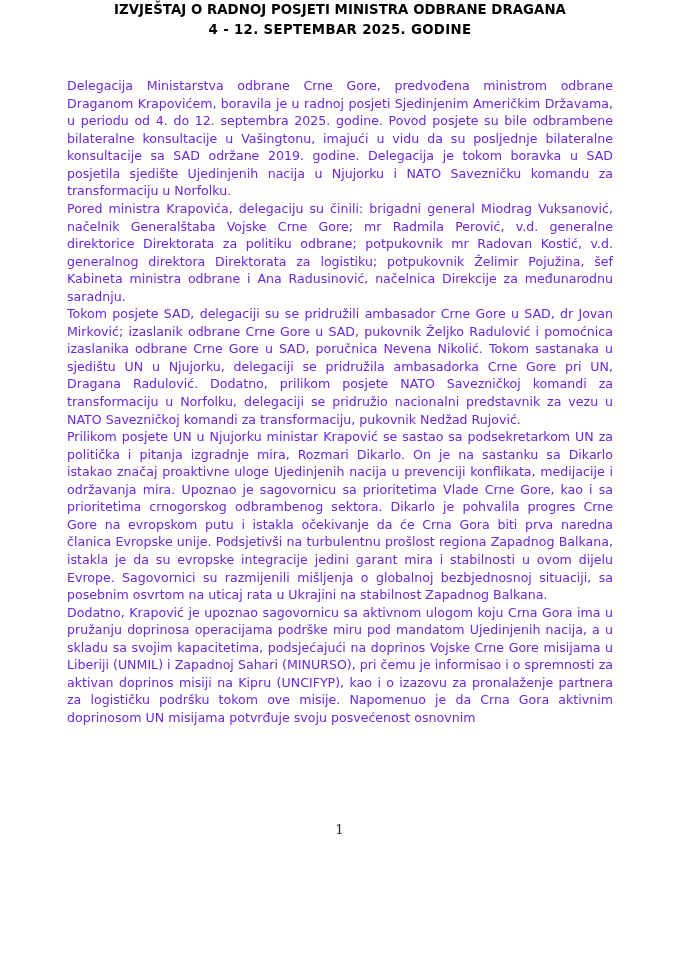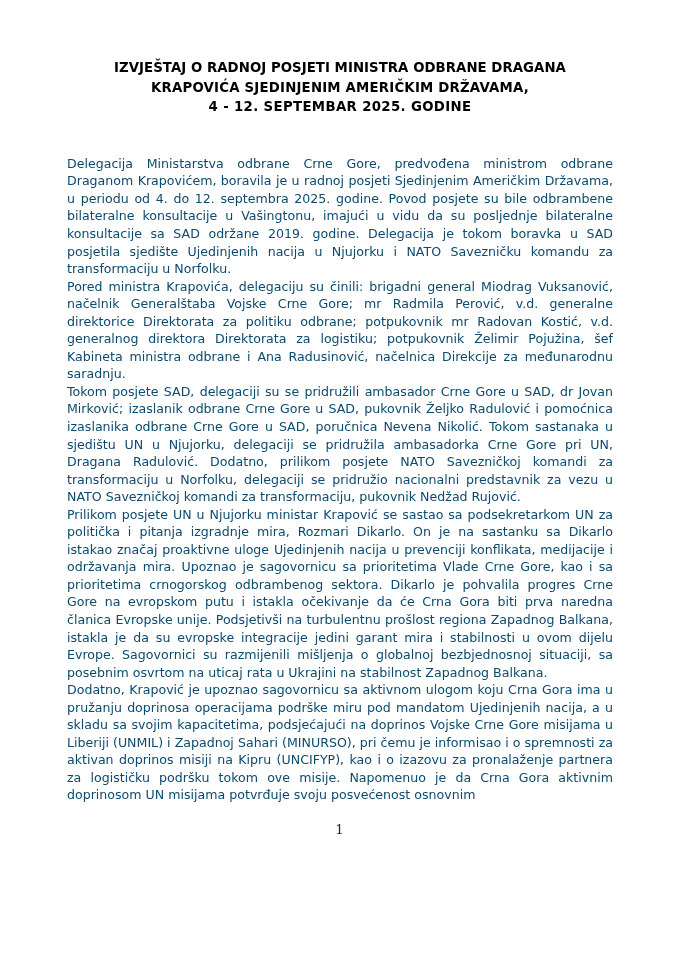--- a/index.html
+++ b/index.html
@@ -23,21 +23,20 @@
     background: #ffffff;
   }
   .doc-body {
     position: absolute;
     left: 67px;
     top: 0;
     width: 546px;
   }
   .doc-title {
     margin: 0;
-    padding-top: 58px;
     text-align: center;
     font-weight: bold;
     font-size: 13.3px;
     line-height: 19.6px;
     letter-spacing: 0.15px;
     color: #000000;
   }
   .doc-title .title-line {
     display: block;
     white-space: nowrap;
@@ -45,21 +44,21 @@
   .doc-title .title-line.l1 { letter-spacing: 0.05px; }
   .doc-title .title-line.l2 { letter-spacing: 0.2px; }
   .doc-title .title-line.l3 { letter-spacing: 0.35px; }
 
   .para {
     margin: 0;
     text-align: justify;
     text-justify: inter-word;
     font-size: 12.6px;
     line-height: 17.55px;
-    color: #0c4a6e;
+    color: #6d28d9;
     hyphens: none;
   }
   .para.first { margin-top: 38px; }
   .para + .para { }
 
   .page-number {
     position: absolute;
     left: 0;
     top: 822px;
     width: 679px;
@@ -72,21 +71,20 @@
 </style>
 </head>
 <body>
 
 <div class="page">
 
   <div class="doc-body">
 
     <h1 class="doc-title">
       <span class="title-line l1">IZVJEŠTAJ O RADNOJ POSJETI MINISTRA ODBRANE DRAGANA</span>
-      <span class="title-line l2">KRAPOVIĆA SJEDINJENIM AMERIČKIM DRŽAVAMA,</span>
       <span class="title-line l3">4 - 12. SEPTEMBAR 2025. GODINE</span>
     </h1>
 
     <p class="para first">Delegacija Ministarstva odbrane Crne Gore, predvođena ministrom odbrane Draganom Krapovićem, boravila je u radnoj posjeti Sjedinjenim Američkim Državama, u periodu od 4. do 12. septembra 2025. godine. Povod posjete su bile odbrambene bilateralne konsultacije u Vašingtonu, imajući u vidu da su posljednje bilateralne konsultacije sa SAD održane 2019. godine. Delegacija je tokom boravka u SAD posjetila sjedište Ujedinjenih nacija u Njujorku i NATO Savezničku komandu za transformaciju u Norfolku.</p>
     <p class="para">Pored ministra Krapovića, delegaciju su činili: brigadni general Miodrag Vuksanović, načelnik Generalštaba Vojske Crne Gore; mr Radmila Perović, v.d. generalne direktorice Direktorata za politiku odbrane; potpukovnik mr Radovan Kostić, v.d. generalnog direktora Direktorata za logistiku; potpukovnik Želimir Pojužina, šef Kabineta ministra odbrane i Ana Radusinović, načelnica Direkcije za međunarodnu saradnju.</p>
     <p class="para">Tokom posjete SAD, delegaciji su se pridružili ambasador Crne Gore u SAD, dr Jovan Mirković; izaslanik odbrane Crne Gore u SAD, pukovnik Željko Radulović i pomoćnica izaslanika odbrane Crne Gore u SAD, poručnica Nevena Nikolić. Tokom sastanaka u sjedištu UN u Njujorku, delegaciji se pridružila ambasadorka Crne Gore pri UN, Dragana Radulović. Dodatno, prilikom posjete NATO Savezničkoj komandi za transformaciju u Norfolku, delegaciji se pridružio nacionalni predstavnik za vezu u NATO Savezničkoj komandi za transformaciju, pukovnik Nedžad Rujović.</p>
     <p class="para">Prilikom posjete UN u Njujorku ministar Krapović se sastao sa podsekretarkom UN za politička i pitanja izgradnje mira, Rozmari Dikarlo. On je na sastanku sa Dikarlo istakao značaj proaktivne uloge Ujedinjenih nacija u prevenciji konflikata, medijacije i održavanja mira. Upoznao je sagovornicu sa prioritetima Vlade Crne Gore, kao i sa prioritetima crnogorskog odbrambenog sektora. Dikarlo je pohvalila progres Crne Gore na evropskom putu i istakla očekivanje da će Crna Gora biti prva naredna članica Evropske unije. Podsjetivši na turbulentnu prošlost regiona Zapadnog Balkana, istakla je da su evropske integracije jedini garant mira i stabilnosti u ovom dijelu Evrope. Sagovornici su razmijenili mišljenja o globalnoj bezbjednosnoj situaciji, sa posebnim osvrtom na uticaj rata u Ukrajini na stabilnost Zapadnog Balkana.</p>
     <p class="para">Dodatno, Krapović je upoznao sagovornicu sa aktivnom ulogom koju Crna Gora ima u pružanju doprinosa operacijama podrške miru pod mandatom Ujedinjenih nacija, a u skladu sa svojim kapacitetima, podsjećajući na doprinos Vojske Crne Gore misijama u Liberiji (UNMIL) i Zapadnoj Sahari (MINURSO), pri čemu je informisao i o spremnosti za aktivan doprinos misiji na Kipru (UNCIFYP), kao i o izazovu za pronalaženje partnera za logističku podršku tokom ove misije. Napomenuo je da Crna Gora aktivnim doprinosom UN misijama potvrđuje svoju posvećenost osnovnim</p>
 
   </div>

